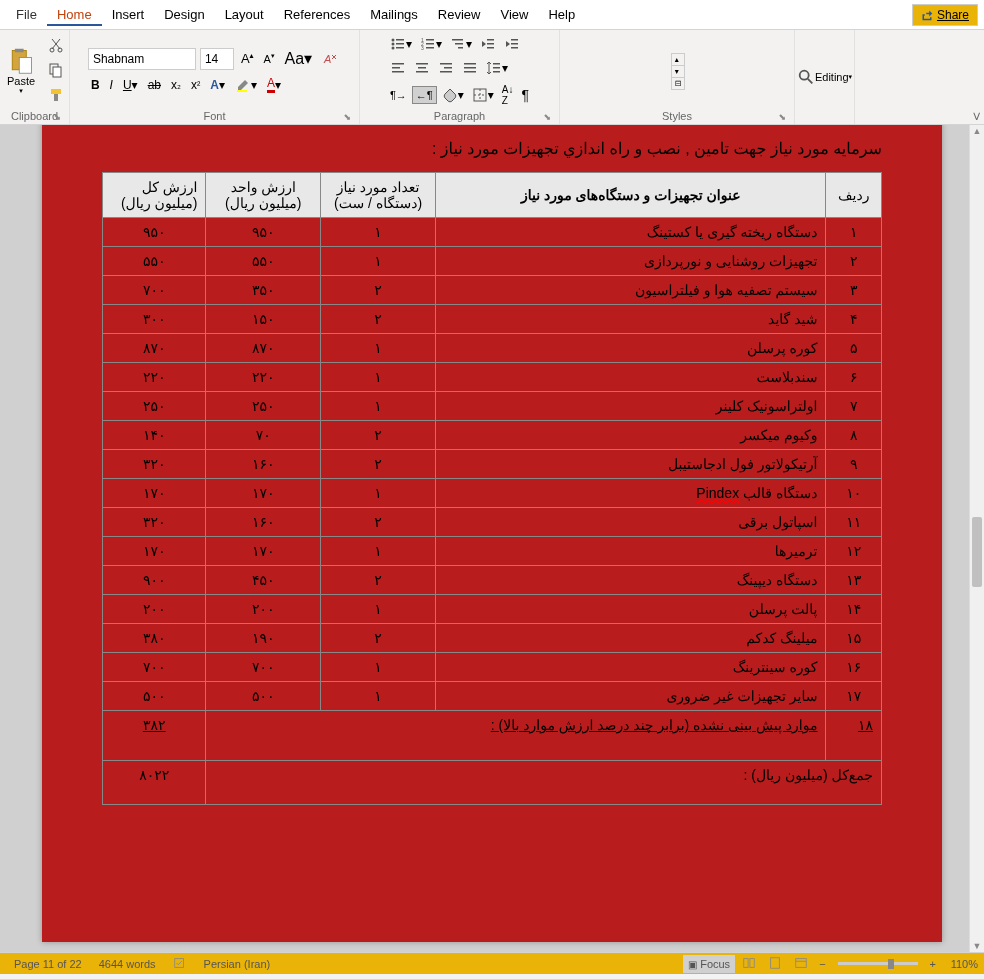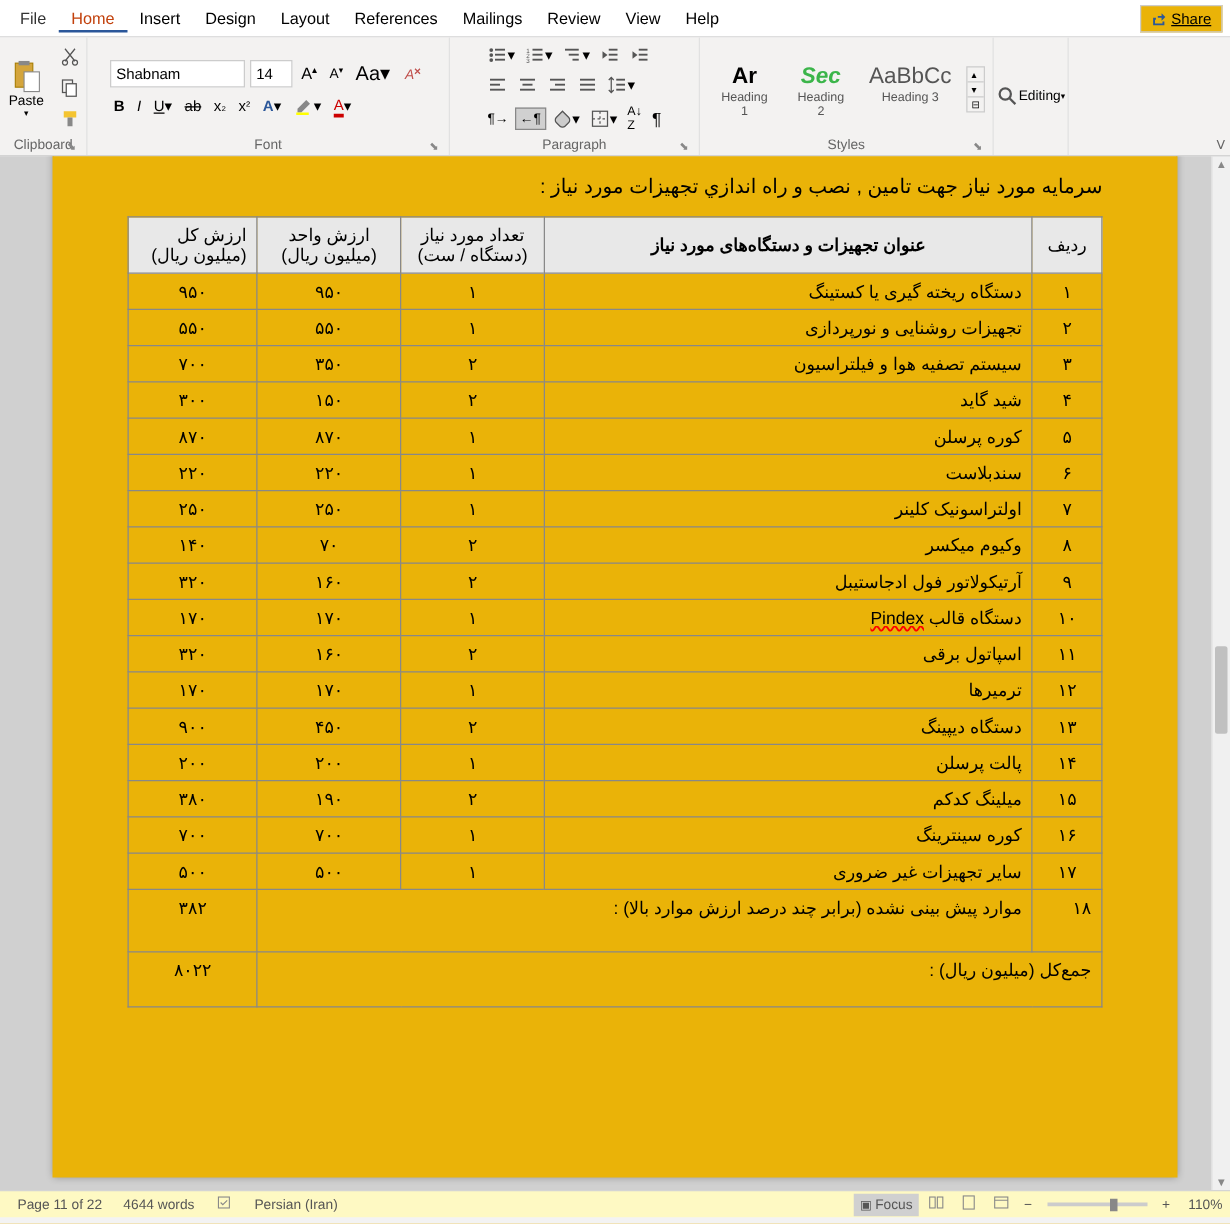--- a/index.html
+++ b/index.html
@@ -49,42 +49,42 @@
 .styles-scroll div:last-child { border-bottom: none; }
 
 .editing-group { width: 60px; }
 .editing-btn { display: flex; flex-direction: row; align-items: center; padding: 4px; }
 .editing-btn svg { width: 18px; height: 18px; }
 
 .collapse-ribbon { position: absolute; right: 4px; bottom: 2px; font-size: 10px; color: #666; cursor: pointer; }
 
 
 .doc-area { height: calc(979px - 30px - 100px - 22px); background: #d0d0d0; padding: 0px 40px 10px 40px; overflow-y: auto; display: flex; justify-content: center; position: relative; }
-.page { background: #eab308; width: 900px; box-shadow: 0 0 6px rgba(0,0,0,0.3); padding: 20px 60px 30px 60px; direction: rtl; margin-top: -6px; }
+.page { background: #b91c1c; width: 900px; box-shadow: 0 0 6px rgba(0,0,0,0.3); padding: 20px 60px 30px 60px; direction: rtl; margin-top: -6px; }
 .page-title { font-size: 16px; margin-bottom: 14px; font-family: Tahoma, sans-serif; text-align: right; }
 
 .data-table { width: 100%; border-collapse: collapse; font-family: Tahoma, sans-serif; font-size: 14px; }
 .data-table th, .data-table td { border: 1px solid #888; padding: 6px 8px; text-align: center; vertical-align: middle; }
 .data-table th { background: #e8e8e8; font-weight: normal; }
 .data-table td.item-name { text-align: right; }
 .data-table .row-num { width: 40px; }
 .data-table .item-col { width: 340px; font-weight: bold; }
 .data-table .qty-col { width: 100px; }
 .data-table .unit-col { width: 100px; }
 .data-table .total-col { width: 90px; text-align: right; }
 
-.footer-row td { height: 50px; vertical-align: top; text-align: right; }
+.footer-row td { height: 50px; vertical-align: top; text-align: right; text-decoration: underline; }
 .sum-row td { height: 44px; vertical-align: top; text-align: right; }
 
 .doc-scrollbar { position: absolute; right: 0; top: 0; width: 15px; height: 100%; background: #f0f0f0; border-left: 1px solid #ddd; }
 .doc-scrollbar .thumb { background: #c0c0c0; height: 70px; margin: 0 2px; margin-top: 380px; border-radius: 2px; }
 .doc-scrollbar .arrow { font-size: 9px; text-align: center; color: #888; padding: 1px 0; }
 
 
-.status-bar { height: 22px; background: #fef9c3; border-top: 1px solid #d4d4d4; display: flex; align-items: center; padding: 0 6px; font-size: 11px; color: #555; }
+.status-bar { height: 22px; background: #eab308; border-top: 1px solid #d4d4d4; display: flex; align-items: center; padding: 0 6px; font-size: 11px; color: #555; }
 .status-item { padding: 0 8px; border-right: 1px solid transparent; }
 .status-right { margin-left: auto; display: flex; align-items: center; gap: 2px; }
 .view-btn { padding: 2px 4px; border: 1px solid transparent; }
 .view-btn.active { background: #d0d0d0; }
 .view-btn svg { width: 14px; height: 14px; }
 .zoom-slider { width: 80px; height: 3px; background: #ccc; position: relative; margin: 0 6px; }
 .zoom-slider .thumb { position: absolute; width: 6px; height: 10px; background: #888; top: -3px; left: 50px; }
 .zoom-pct { font-size: 11px; min-width: 36px; text-align: right; }
 </style>
 </head>
@@ -288,34 +288,20 @@
               <span style="font-size:14px;">¶</span>
             </span>
         </div>
       </div>
     </div>
     <div class="ribbon-group-label"><span>Paragraph</span><span class="dlg">⬊</span></div>
   </div>
 
   <div class="ribbon-group styles-group">
     <div class="ribbon-group-content">
-      <div class="styles-gallery" id="styles-gallery">
-          <div class="style-item">
-            <div class="style-preview" style="color: rgb(0, 0, 0); font-weight: bold;">Ar</div>
-            <div class="style-label">Heading 1</div>
-          </div>
-          <div class="style-item">
-            <div class="style-preview" style="color: rgb(59, 181, 74); font-weight: bold; font-style: italic;">Sec</div>
-            <div class="style-label">Heading 2</div>
-          </div>
-          <div class="style-item">
-            <div class="style-preview" style="color: rgb(85, 85, 85);">AaBbCc</div>
-            <div class="style-label">Heading 3</div>
-          </div>
-        </div>
       <div class="styles-scroll">
           <div>▴</div>
           <div>▾</div>
           <div>⊟</div>
         </div>
     </div>
     <div class="ribbon-group-label"><span>Styles</span><span class="dlg">⬊</span></div>
   </div>
 
   <div class="ribbon-group editing-group">

